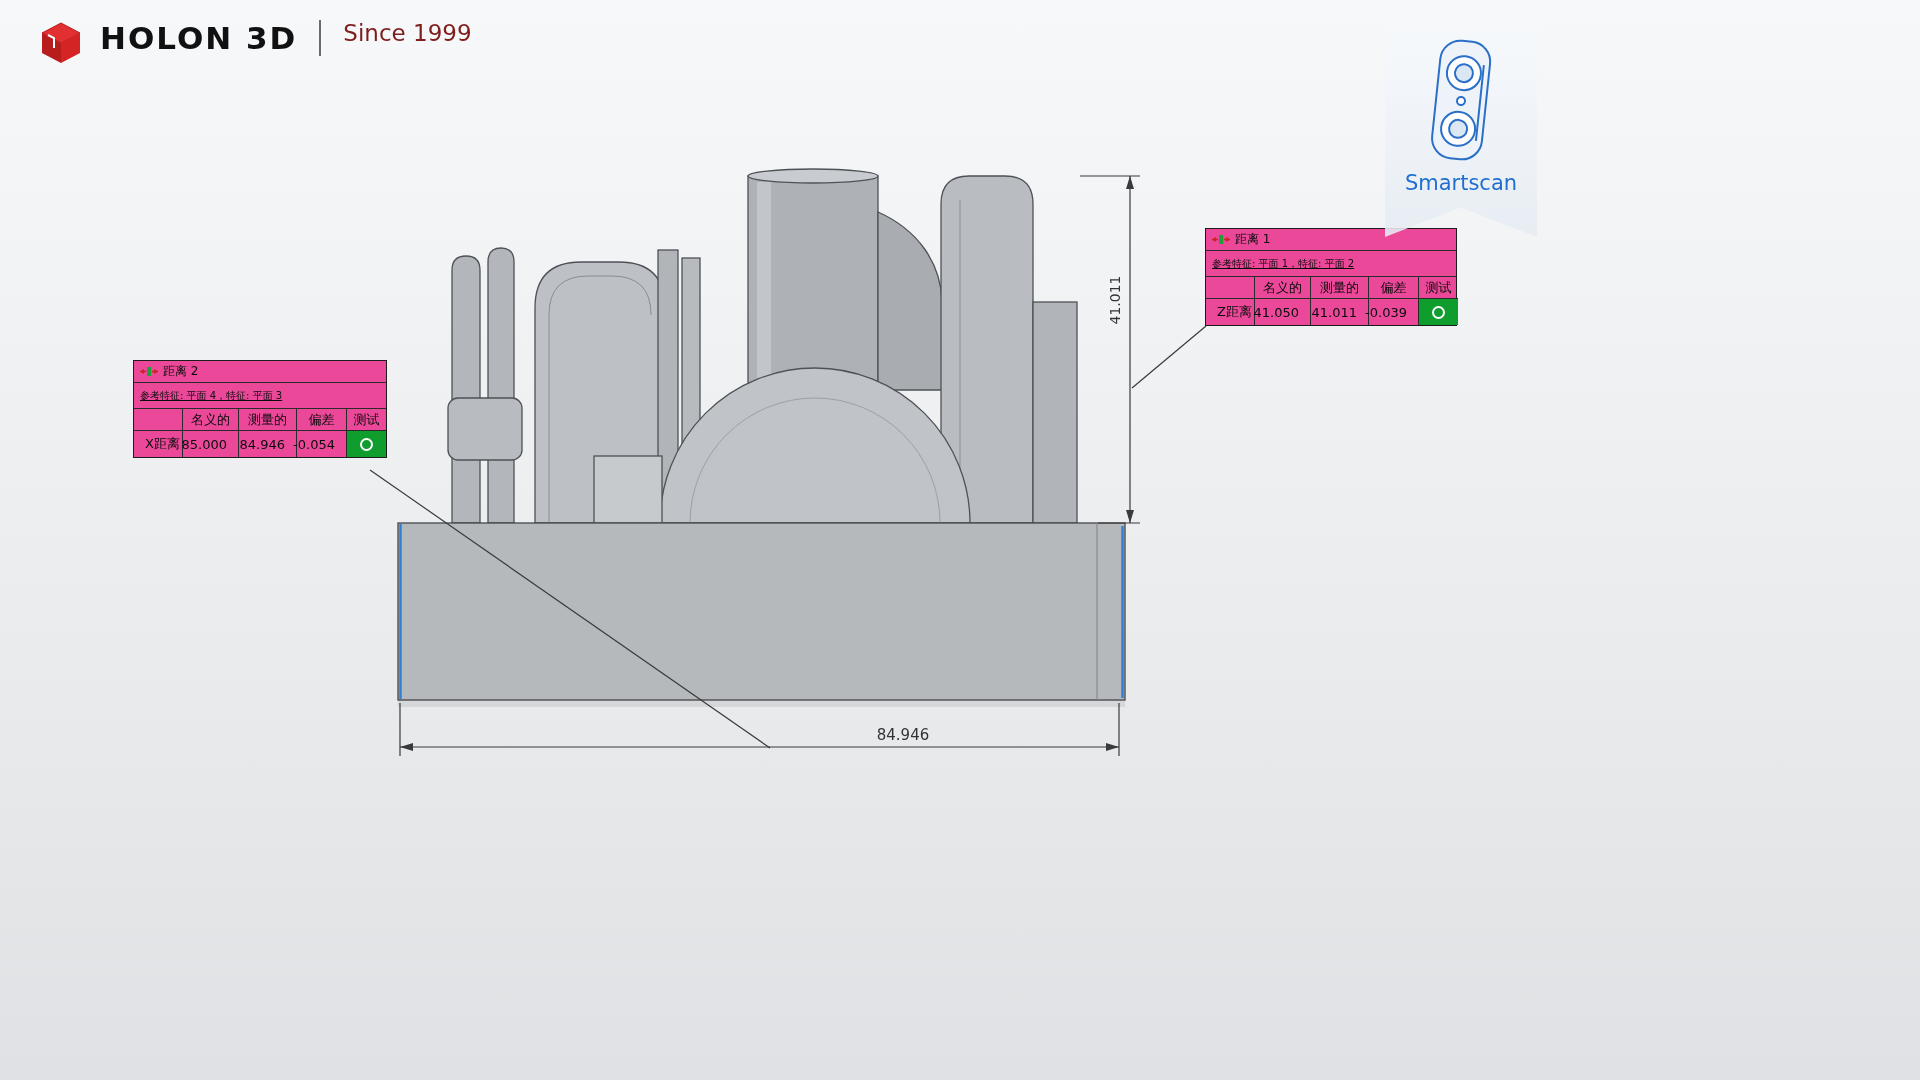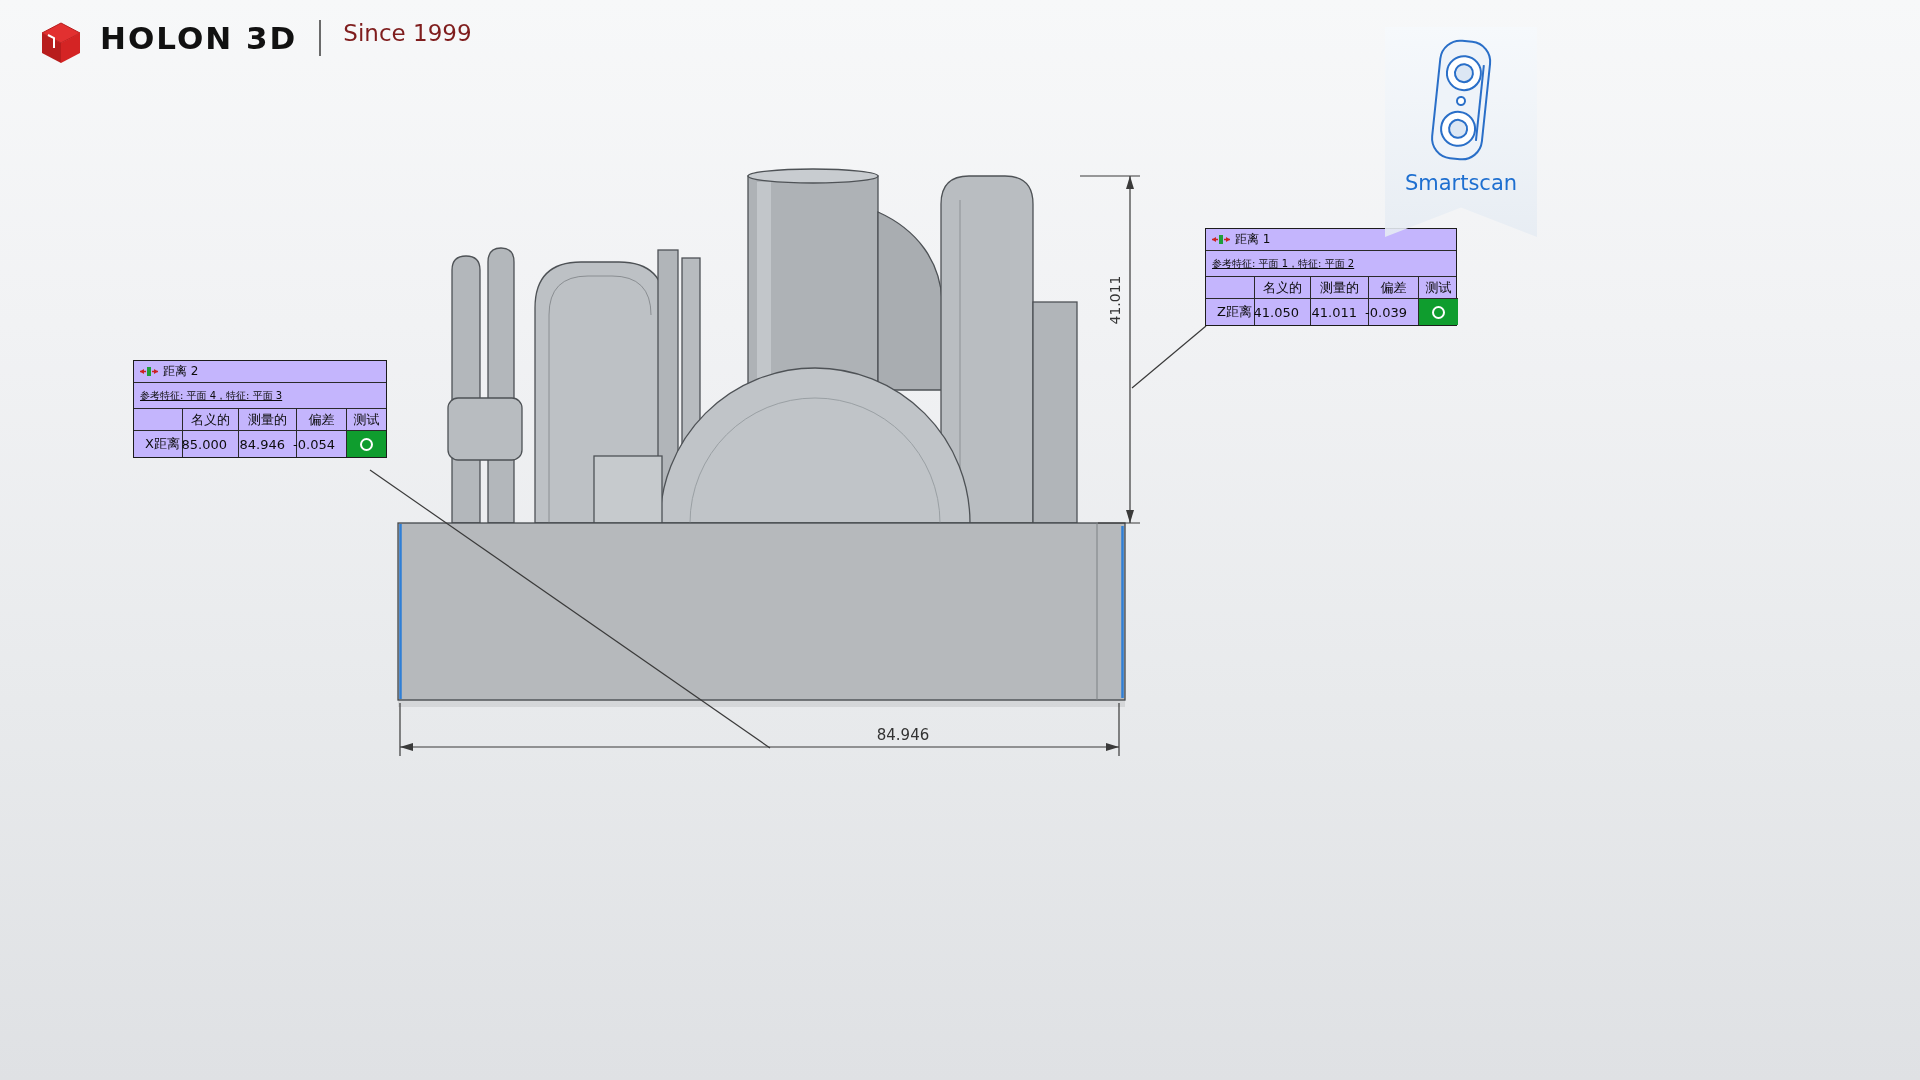--- a/index.html
+++ b/index.html
@@ -24,21 +24,21 @@
     background:linear-gradient(180deg,rgba(246,249,252,0.95) 0%,rgba(230,236,243,0.88) 100%);
     clip-path:polygon(0 0,100% 0,100% 100%,50% 86%,0 100%);
     display:flex;flex-direction:column;align-items:center;justify-content:flex-start;
     box-shadow:0 2px 6px rgba(0,0,0,0.08);
     margin-top:24px;
   }
   .ribbon .scan-label{font-size:21px;color:#1e6fd0;margin-top:4px;}
 
   
   .callout{
-    position:absolute;background:#c4b5fd;border:1px solid #1c1c1c;
+    position:absolute;background:#ec4899;border:1px solid #1c1c1c;
     font-size:13px;color:#0c0c0c;z-index:30;
   }
   .co-title{display:flex;align-items:center;gap:5px;height:21px;padding:0 6px;border-bottom:1px solid #2a2a2a;font-size:12px;}
   .co-ref{height:25px;line-height:25px;padding:0 6px;border-bottom:1px solid #2a2a2a;font-size:10px;white-space:nowrap;text-decoration:underline;}
   .co-grid{display:grid;grid-template-columns:48px 56px 58px 50px 40px;}
   .co-grid .c{
     height:23px;display:flex;align-items:center;justify-content:flex-end;
     padding:0 11px;border-left:1px solid #2a2a2a;box-sizing:border-box;white-space:nowrap;
   }
   .co-grid .c.first{border-left:none;}

